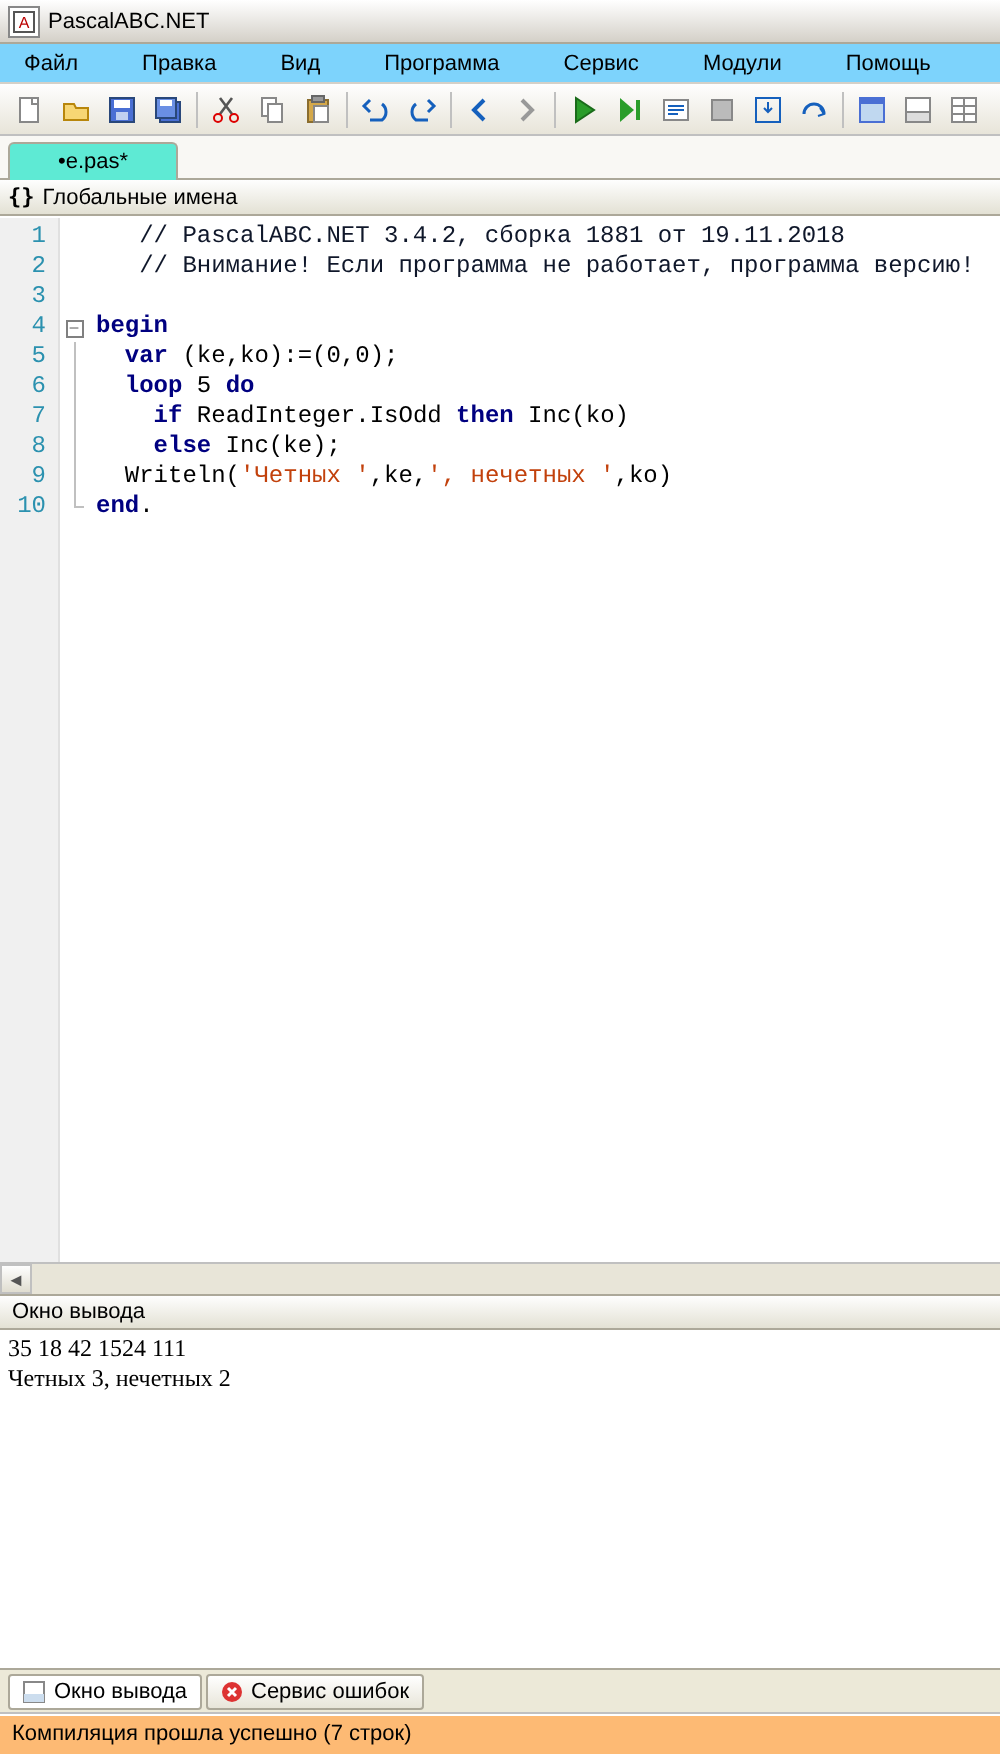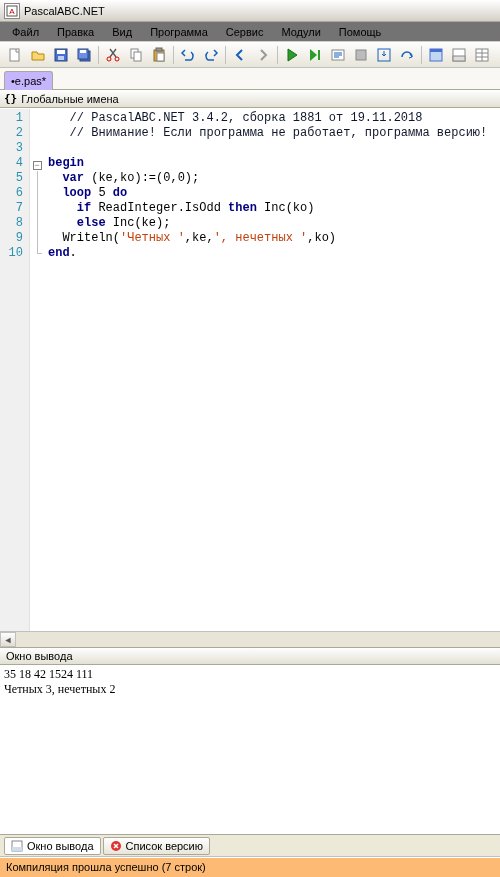--- a/index.html
+++ b/index.html
@@ -29,25 +29,25 @@
   border: 1px solid #888;
   display: inline-flex;
   align-items: center;
   justify-content: center;
   font-size: 8px;
   color: #000;
 }
 .titlebar .title { font-size: 11px; color: #000; }
 .menubar {
   height: 20px;
-  background: #737373;
+  background: #7dd3fc;
   display: flex;
   align-items: center;
   padding: 0 4px;
-  gap: 2px;
+  gap: 16px;
   border-bottom: 1px solid #d4d0c8;
 }
 .menubar .menu-item {
   padding: 2px 8px;
   cursor: default;
 }
 .toolbar {
   height: 26px;
   background: linear-gradient(to bottom, #fefefe, #e8e5d9);
   border-bottom: 1px solid #c0c0c0;
@@ -67,22 +67,22 @@
 .tb-sep { width: 1px; height: 18px; background: #c0c0c0; margin: 0 2px; }
 .tabstrip {
   height: 22px;
   background: #f9f8f4;
   display: flex;
   align-items: flex-end;
   padding: 0 4px;
   border-bottom: 1px solid #aca899;
 }
 .tab {
-  padding: 3px 6px;
-  background: #c4b5fd;
+  padding: 3px 24px;
+  background: #5eead4;
   border: 1px solid #aca899;
   border-bottom: none;
   font-size: 11px;
   border-radius: 3px 3px 0 0;
   position: relative;
   top: 1px;
 }
 .nav-panel {
   height: 18px;
   background: linear-gradient(to bottom, #fefefe, #e3e1d4);
@@ -461,19 +461,19 @@
       </span>
     <span>Окно вывода</span>
   </div>
   <div class="btab">
     <span class="ico">
         <svg width="12" height="12">
           <circle cx="6" cy="6" r="5" fill="#d33"></circle>
           <path d="M4 4l4 4M8 4l-4 4" stroke="#fff" stroke-width="1.5"></path>
         </svg>
       </span>
-    <span>Список версию</span>
+    <span>Сервис ошибок</span>
   </div>
 </div>
 
 <div class="statusbar">
   <span>Компиляция прошла успешно (7 строк)</span>
 </div>
 
 </body></html>

